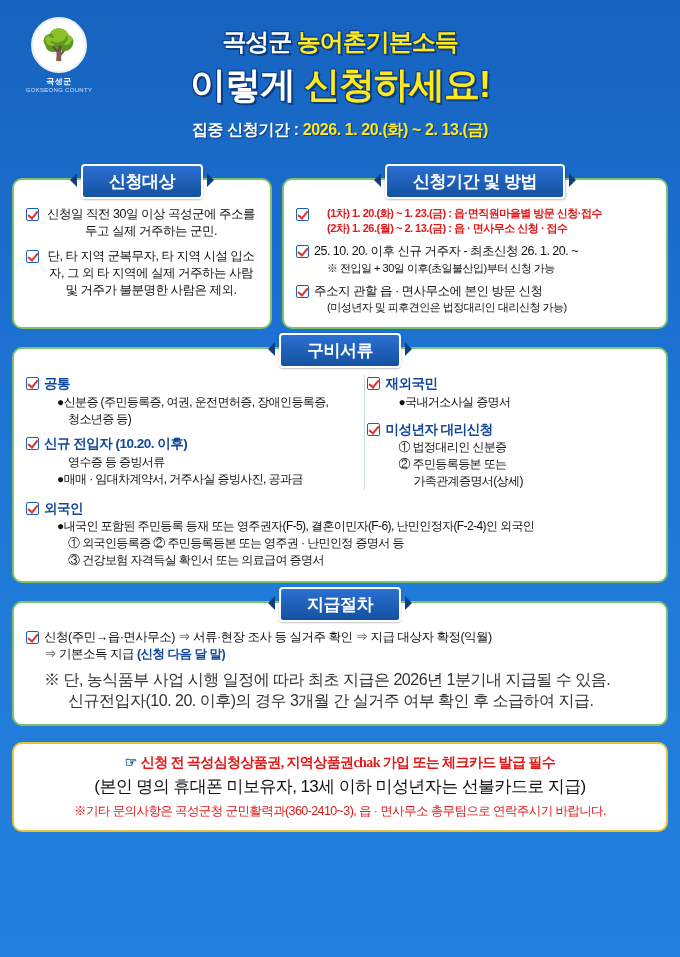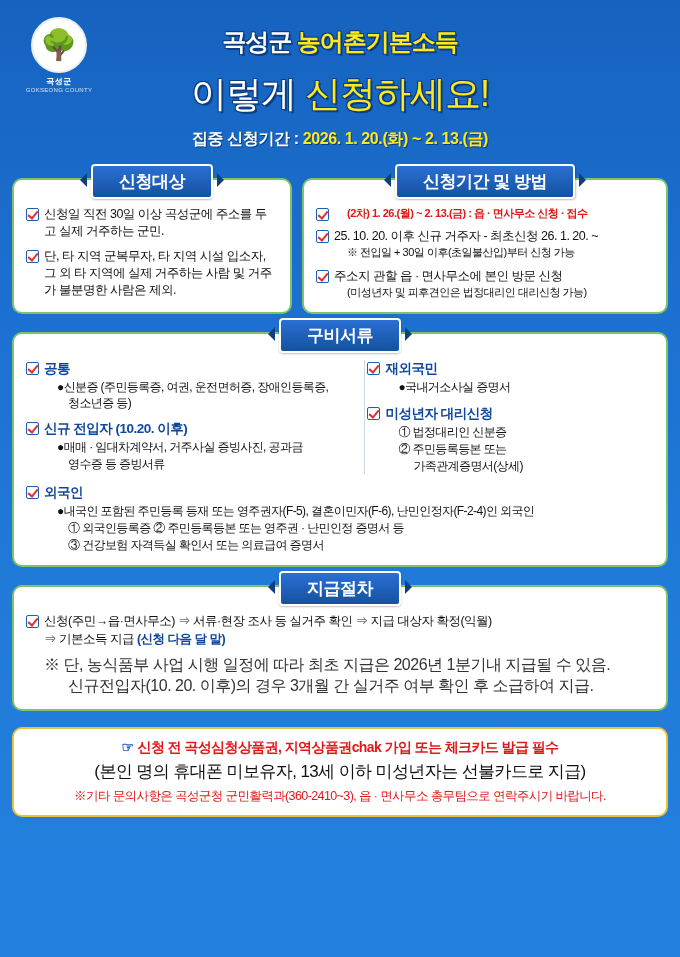--- a/index.html
+++ b/index.html
@@ -41,22 +41,22 @@
   }
   .logo-eng { font-size: 6px; color: #cfe3ff; letter-spacing: .3px; }
   .title-1 {
     padding-top: 16px;
     font-size: 24px; font-weight: bold; letter-spacing: -1px;
     color: #ffffff;
     text-shadow: 2px 2px 0 #0b3d80, -1px -1px 0 #0b3d80, 1px -1px 0 #0b3d80, -1px 1px 0 #0b3d80;
   }
   .title-1 .hl { color: #ffe81c; }
   .title-2 {
-    margin-top: 12px;
-    font-size: 36px; font-weight: normal; letter-spacing: -1px;
+    margin-top: 3px;
+    font-size: 36px; font-weight: bold; letter-spacing: -1px;
     color: #ffffff;
     text-shadow: 2px 2px 0 #0b3d80, -1px -1px 0 #0b3d80, 1px -1px 0 #0b3d80, -1px 1px 0 #0b3d80;
   }
   .title-2 .hl { color: #ffe81c; }
   .period {
     margin-top: 10px;
     font-size: 16px; font-weight: bold; color: #ffffff;
     letter-spacing: -.4px;
     text-shadow: 1px 1px 0 #0b3d80;
   }
@@ -124,39 +124,39 @@
   }
   .ck-t { flex: 1 1 auto; }
   .hd { font-weight: bold; font-size: 13.5px; letter-spacing: -.5px; }
   .sub { margin-left: 16px; font-size: 12px; line-height: 1.4; letter-spacing: -.6px; }
   .red { color: #e11818; }
   .blue { color: #10479e; }
   .small { font-size: 11px; }
   .note { font-size: 16px; color: #333; letter-spacing: -.5px; }
   .indent { display: block; margin-left: 13px; }
   
-  .col-left { width: 280px; }
+  .col-left { width: 260px; text-align: center; }
   .col-right { flex: 1 1 auto; }
   
   .docs-grid { display: flex; }
   .docs-c1 { width: 54%; }
   .docs-c2 { width: 46%; }
   .divider-v {
     width: 1px; background: #cfd8e6; margin: 0 2px;
   }
   
   .footer {
     margin-top: 16px;
     background: #ffffff;
     border: 2px solid #e8c23a;
     border-radius: 10px;
     padding: 10px 12px;
     text-align: center;
   }
-  .f1 { font-size: 14px; font-weight: bold; letter-spacing: -.6px; color: #111; }
+  .f1 { font-size: 14px; font-weight: bold; letter-spacing: -.6px; color: #111; font-family: Liberation Serif, serif; }
   .f1 .r { color: #e11818; }
   .f1 .point { margin-right: 4px; color: #1a5fb4; }
   .f2 { font-size: 17px; letter-spacing: -.6px; margin-top: 3px; color: #111; }
   .f3 { font-size: 12.5px; letter-spacing: -.6px; margin-top: 5px; color: #111; }
   .f3 .r { color: #e11818; }
   .pay-note { margin-top: 6px; margin-left: 18px; }
 </style>
 </head>
 <body>
 
@@ -196,20 +196,21 @@
         </li>
       </ul>
     </div>
 
     <div class="card green col-right">
       <div class="ribbon">신청기간 및 방법</div>
       <ul>
         <li class="ck">
           <span class="ck-box"></span>
           <span class="ck-t">
+            <span class="indent red small" style="font-weight:bold">(1차) 1. 20.(화) ~ 1. 23.(금) : 읍·면직원마을별 방문 신청·접수</span>
             <span class="indent red small" style="font-weight:bold">(2차) 1. 26.(월) ~ 2. 13.(금) : 읍 · 면사무소 신청 · 접수</span>
           </span>
         </li>
         <li class="ck">
           <span class="ck-box"></span>
           <span class="ck-t">
             <span>25. 10. 20. 이후 신규 거주자 - 최초신청 26. 1. 20. ~</span>
             <span class="indent small">※ 전입일 + 30일 이후(초일불산입)부터 신청 가능</span>
           </span>
         </li>
@@ -233,22 +234,22 @@
           <span class="ck-t">
             <span class="hd blue">공통</span>
             <span class="sub indent">●신분증 (주민등록증, 여권, 운전면허증, 장애인등록증,</span>
             <span class="sub indent" style="margin-left:24px">청소년증 등)</span>
           </span>
         </div>
         <div class="ck" style="margin-top:8px">
           <span class="ck-box"></span>
           <span class="ck-t">
             <span class="hd blue">신규 전입자 (10.20. 이후)</span>
+            <span class="sub indent" style="margin-left:24px">영수증 등 증빙서류</span>
             <span class="sub indent">●매매 · 임대차계약서, 거주사실 증빙사진, 공과금</span>
-            <span class="sub indent" style="margin-left:24px">영수증 등 증빙서류</span>
           </span>
         </div>
       </div>
 
       <div class="divider-v"></div>
 
       <div class="docs-c2">
         <div class="ck">
           <span class="ck-box"></span>
           <span class="ck-t">

